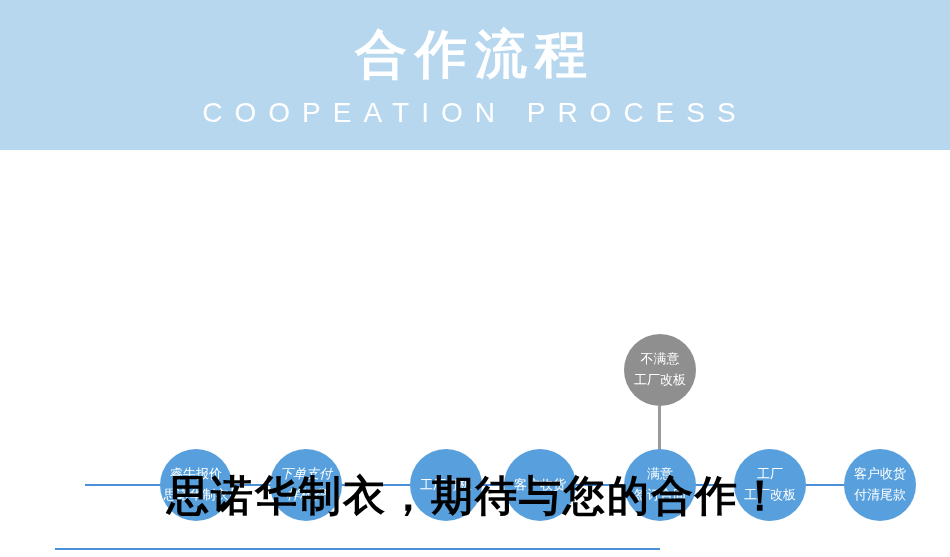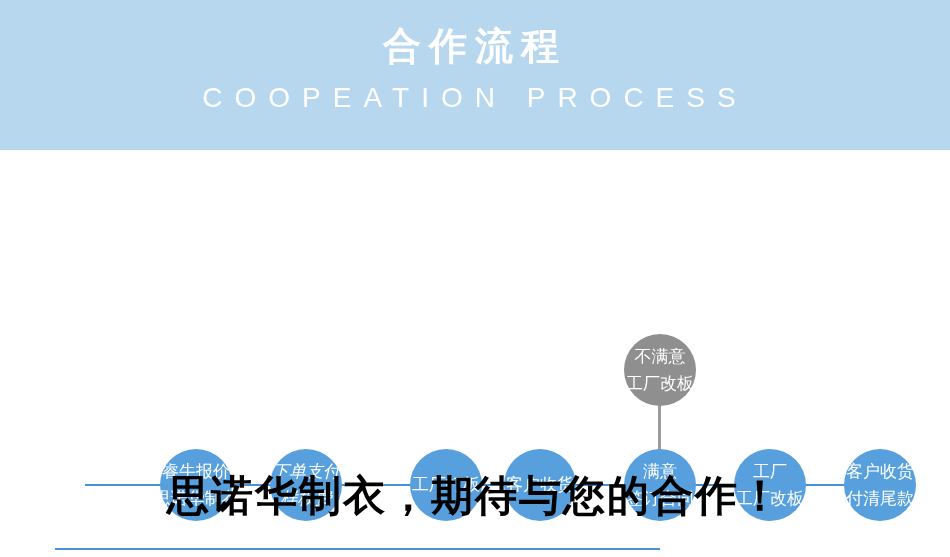--- a/index.html
+++ b/index.html
@@ -16,21 +16,21 @@
   .hero{
     width:950px;height:150px;
     background:#b7d7ef;
     text-align:center;
     box-sizing:border-box;
     padding-top:26px;
   }
   .hero h1{
     margin:0;
     color:#ffffff;
-    font-size:38px;
+    font-size:52px;
     font-weight:bold;
     letter-spacing:8px;
     line-height:1.1;
   }
   .hero .sub{
     margin-top:14px;
     color:#ffffff;
     font-size:28px;
     font-weight:400;
     letter-spacing:12px;
@@ -57,21 +57,21 @@
     position:absolute;
     width:72px;height:72px;
     border-radius:50%;
     background:#57a0dd;
     color:#ffffff;
     display:flex;
     flex-direction:column;
     align-items:center;
     justify-content:center;
     text-align:center;
-    font-size:17px;
+    font-size:13px;
     line-height:1.6;
     white-space:nowrap;
   }
   .circle.gray{
     background:#8f8f8f;
   }
   .deco{
     position:absolute;
     height:2px;
     background:#4a90d9;

